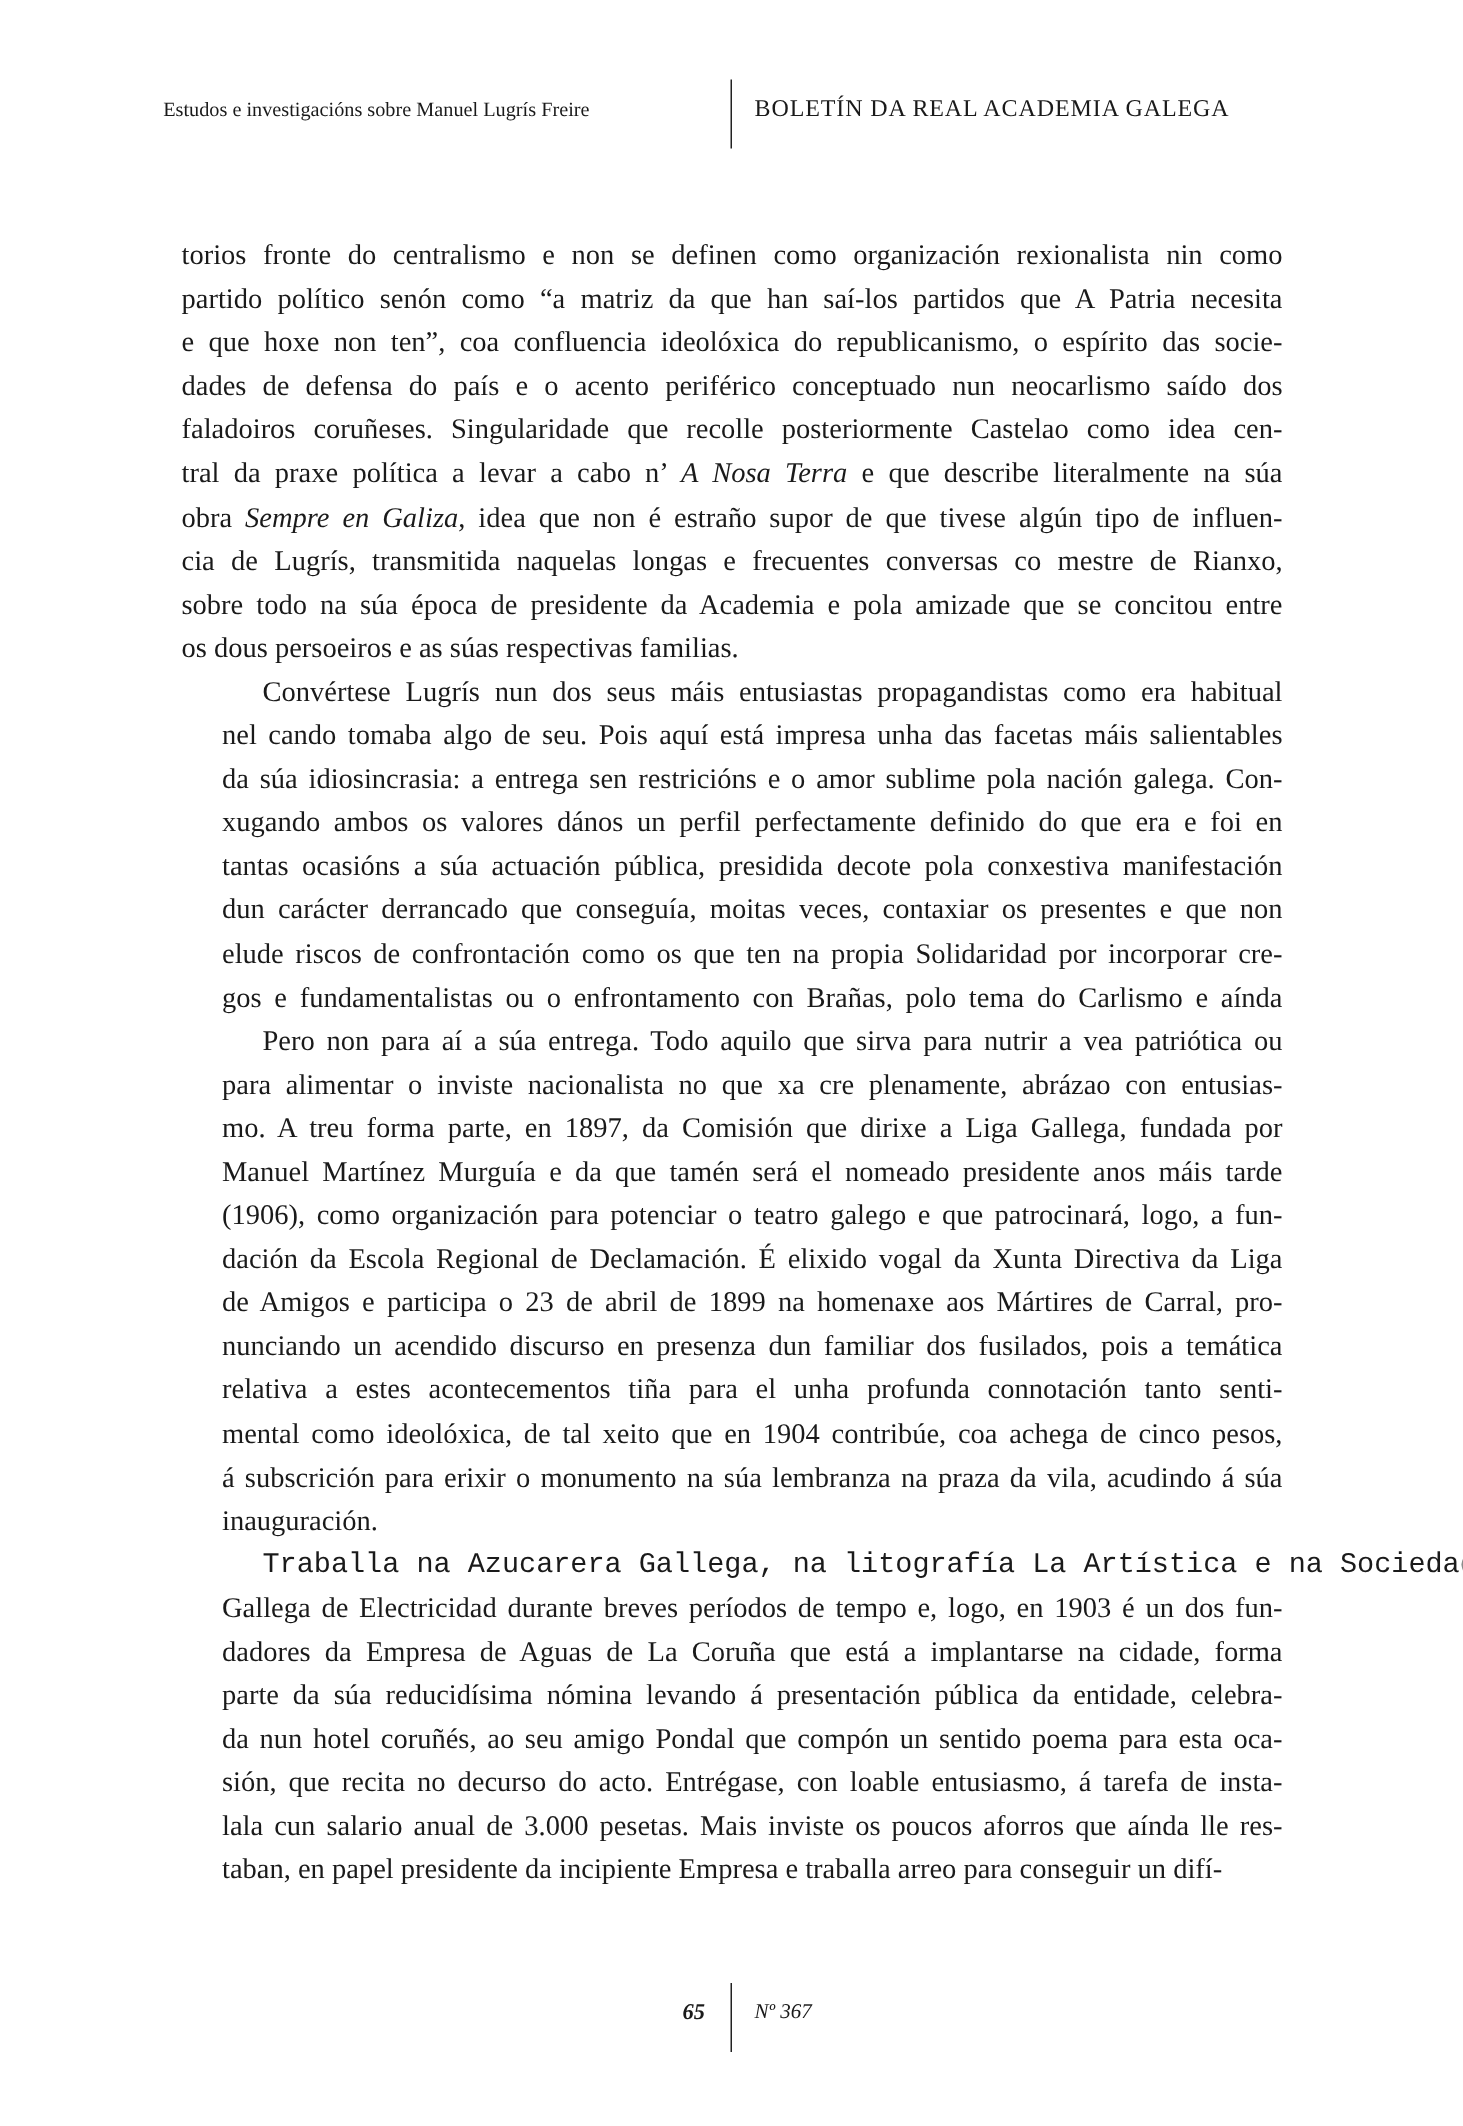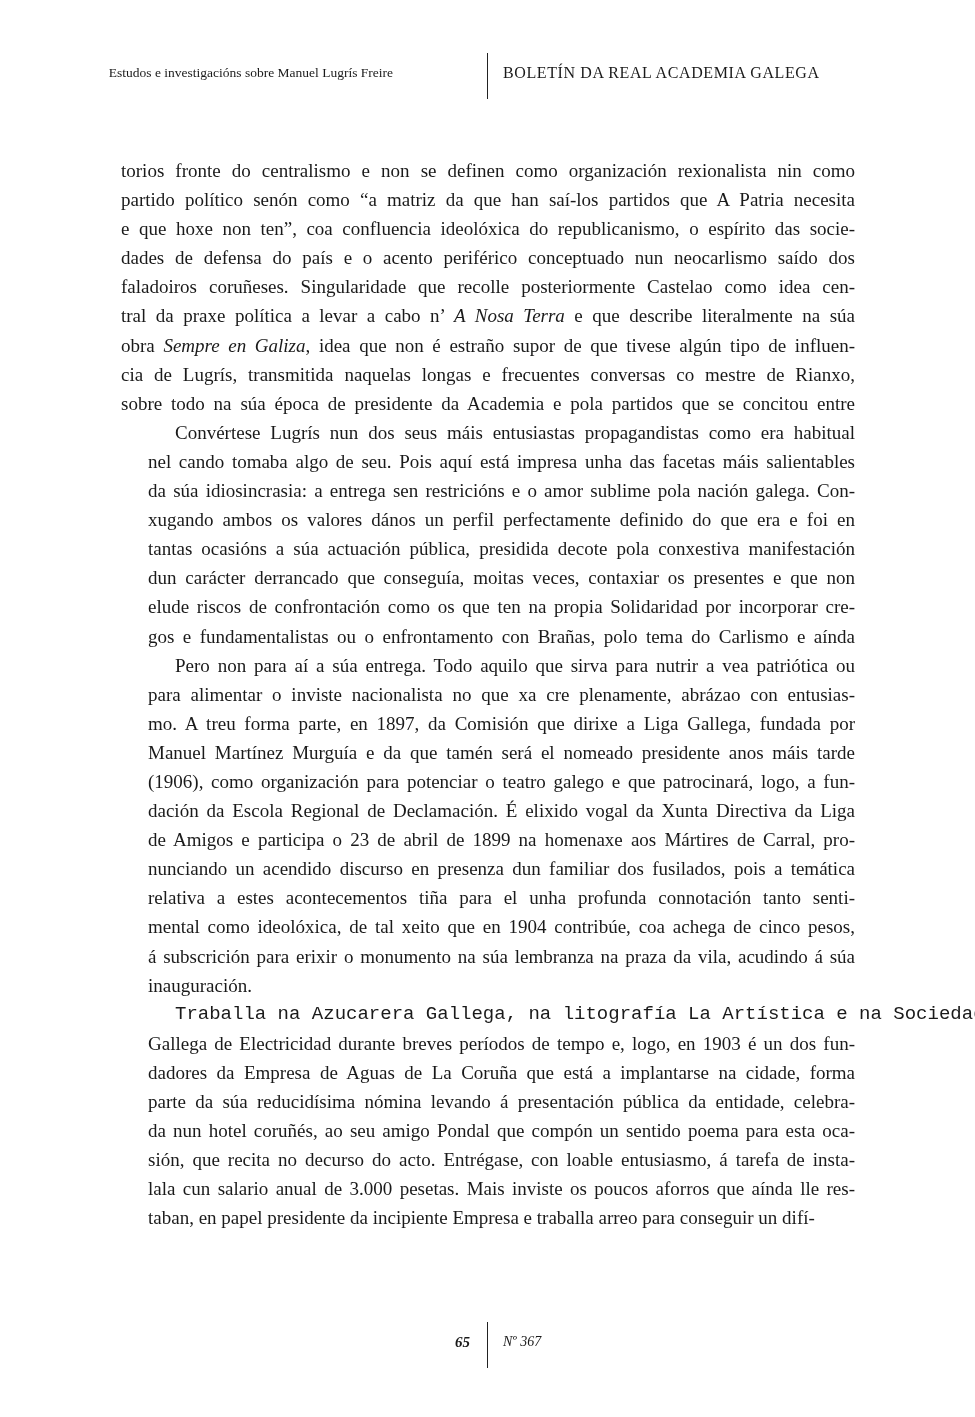--- a/index.html
+++ b/index.html
@@ -33,21 +33,22 @@
 <div class="body-text" id="body-text">
     <div class="para">
       <span class="line">torios fronte do centralismo e non se definen como organización rexionalista nin como</span>
       <span class="line">partido político senón como “a matriz da que han saí-los partidos que A Patria necesita</span>
       <span class="line">e que hoxe non ten”, coa confluencia ideolóxica do republicanismo, o espírito das socie-</span>
       <span class="line">dades de defensa do país e o acento periférico conceptuado nun neocarlismo saído dos</span>
       <span class="line">faladoiros coruñeses. Singularidade que recolle posteriormente Castelao como idea cen-</span>
       <span class="line">tral da praxe política a levar a cabo n’ <em>A Nosa Terra</em> e que describe literalmente na súa</span>
       <span class="line">obra <em>Sempre en Galiza</em>, idea que non é estraño supor de que tivese algún tipo de influen-</span>
       <span class="line">cia de Lugrís, transmitida naquelas longas e frecuentes conversas co mestre de Rianxo,</span>
-      <span class="line">sobre todo na súa época de presidente da Academia e pola partidos que se concitou entre</span>
+      <span class="line">sobre todo na súa época de presidente da Academia e pola amizade que se concitou entre</span>
+      <span class="line last">os dous persoeiros e as súas respectivas familias.</span>
     </div>
     <div class="para indent">
       <span class="line" style="padding-left: 27px;">Convértese Lugrís nun dos seus máis entusiastas propagandistas como era habitual</span>
       <span class="line">nel cando tomaba algo de seu. Pois aquí está impresa unha das facetas máis salientables</span>
       <span class="line">da súa idiosincrasia: a entrega sen restricións e o amor sublime pola nación galega. Con-</span>
       <span class="line">xugando ambos os valores dános un perfil perfectamente definido do que era e foi en</span>
       <span class="line">tantas ocasións a súa actuación pública, presidida decote pola conxestiva manifestación</span>
       <span class="line">dun carácter derrancado que conseguía, moitas veces, contaxiar os presentes e que non</span>
       <span class="line">elude riscos de confrontación como os que ten na propia Solidaridad por incorporar cre-</span>
       <span class="line">gos e fundamentalistas ou o enfrontamento con Brañas, polo tema do Carlismo e aínda</span>

